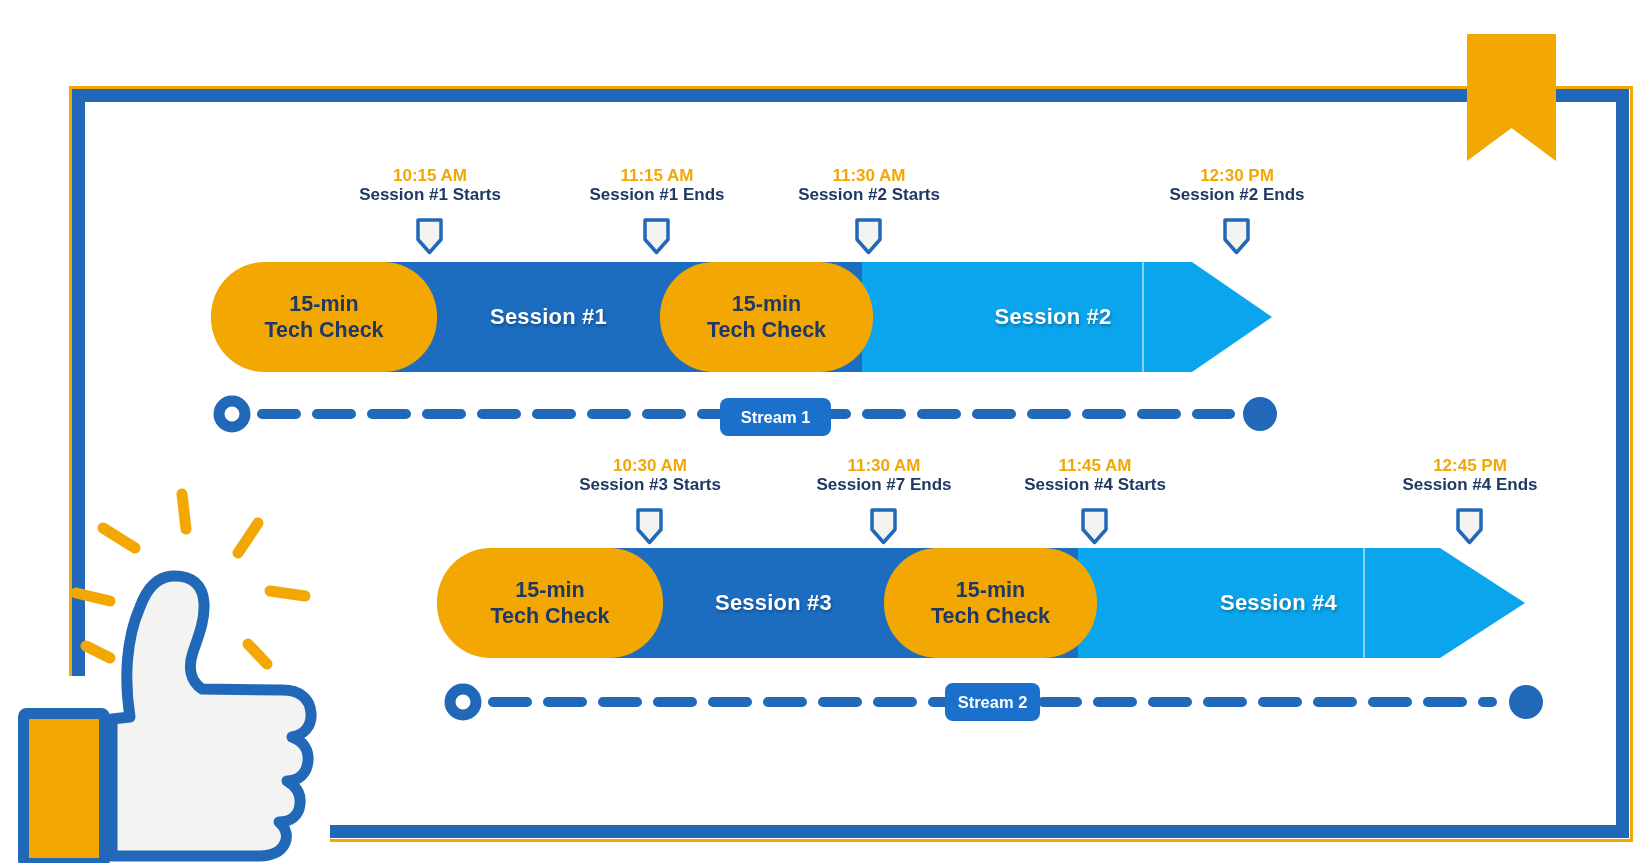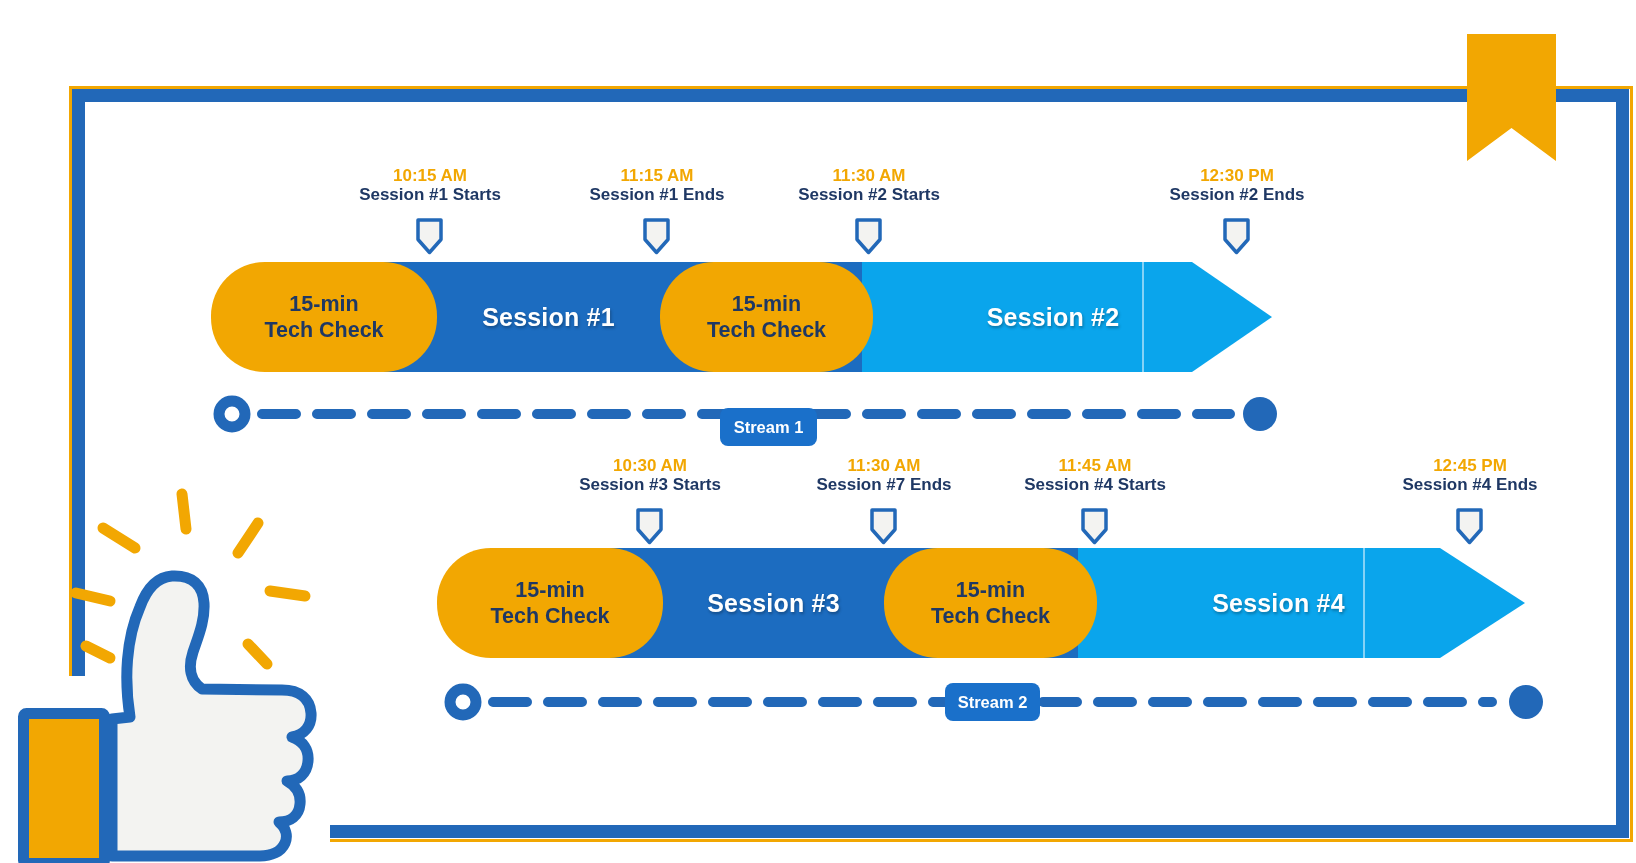--- a/index.html
+++ b/index.html
@@ -25,21 +25,21 @@
   
   .bar { position:absolute; height:110px; }
   .bar.dark  { background:var(--bar-dark); }
   .bar.light {
     background:var(--bar-light);
   }
   .bar.light.arrow80 { clip-path:polygon(0 0, calc(100% - 80px) 0, 100% 50%, calc(100% - 80px) 100%, 0 100%); }
   .bar.light.arrow85 { clip-path:polygon(0 0, calc(100% - 85px) 0, 100% 50%, calc(100% - 85px) 100%, 0 100%); }
   .bar-label {
     position:absolute; top:0; height:110px; display:flex; align-items:center; justify-content:center;
-    color:#fff; font-size:25px; font-weight:bold; letter-spacing:.2px;
+    color:#fff; font-size:22px; font-weight:bold; letter-spacing:.2px;
     text-shadow:1px 2px 3px rgba(0,0,0,.3); white-space:nowrap;
   }
   .seam { position:absolute; top:0; width:2px; height:110px; background:rgba(255,255,255,.5); }
   .pill {
     position:absolute; height:110px; border-radius:54px; background:var(--orange);
     display:flex; flex-direction:column; justify-content:center;
     color:var(--navy); font-weight:bold; font-size:21.5px; line-height:26px; text-align:center;
   }
   
   .marker { position:absolute; width:220px; text-align:center; }
@@ -115,21 +115,21 @@
   <div class="pill" style="left:660px; top:236px; width:213px">
     <span>15-min</span>
     <span>Tech Check</span>
   </div>
 
   <svg class="stream-line" style="left:200px; top:360px" width="1120" height="56" viewBox="0 0 1120 56">
     <circle class="ring" cx="32" cy="28" r="13"></circle>
     <line class="dashes" x1="62" y1="28" x2="1030" y2="28"></line>
     <circle class="dot" cx="1060" cy="28" r="17"></circle>
   </svg>
-  <div class="stream-label" style="left:720px; top:382px; width:97px">Stream 1</div>
+  <div class="stream-label" style="left:720px; top:372px; width:111px">Stream 1</div>
 
   <div class="marker" style="left:540px; top:430px">
     <div class="m-time">10:30 AM</div>
     <div class="m-event">Session #3 Starts</div>
   </div>
   <div class="marker" style="left:774px; top:430px">
     <div class="m-time">11:30 AM</div>
     <div class="m-event">Session #7 Ends</div>
   </div>
   <div class="marker" style="left:985px; top:430px">

